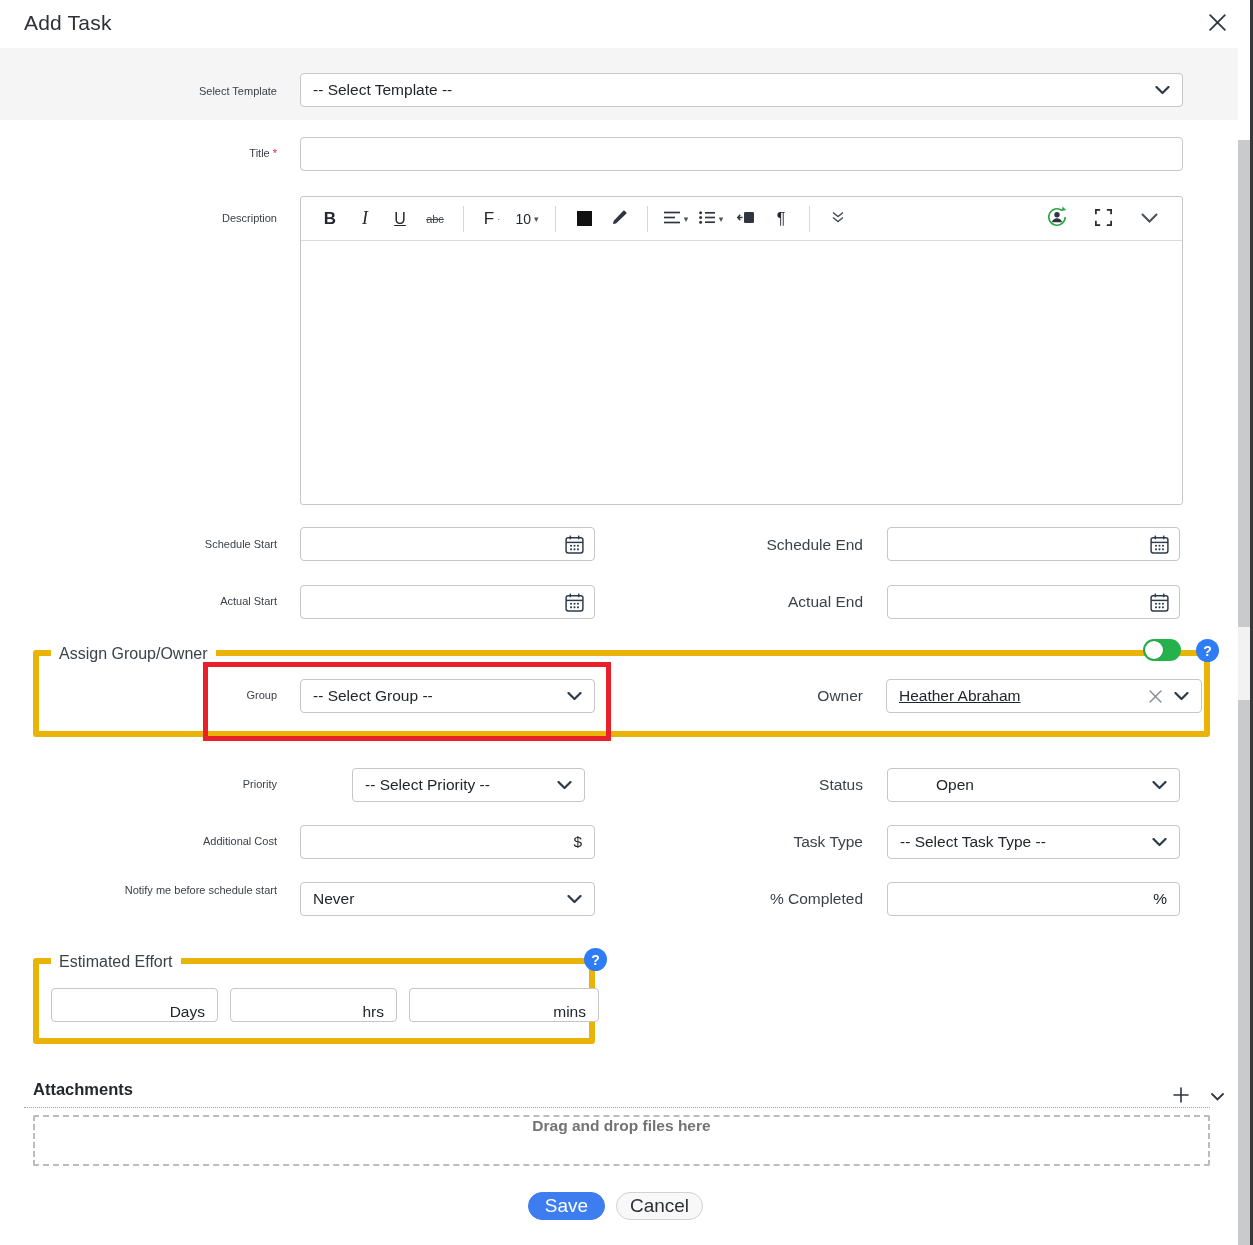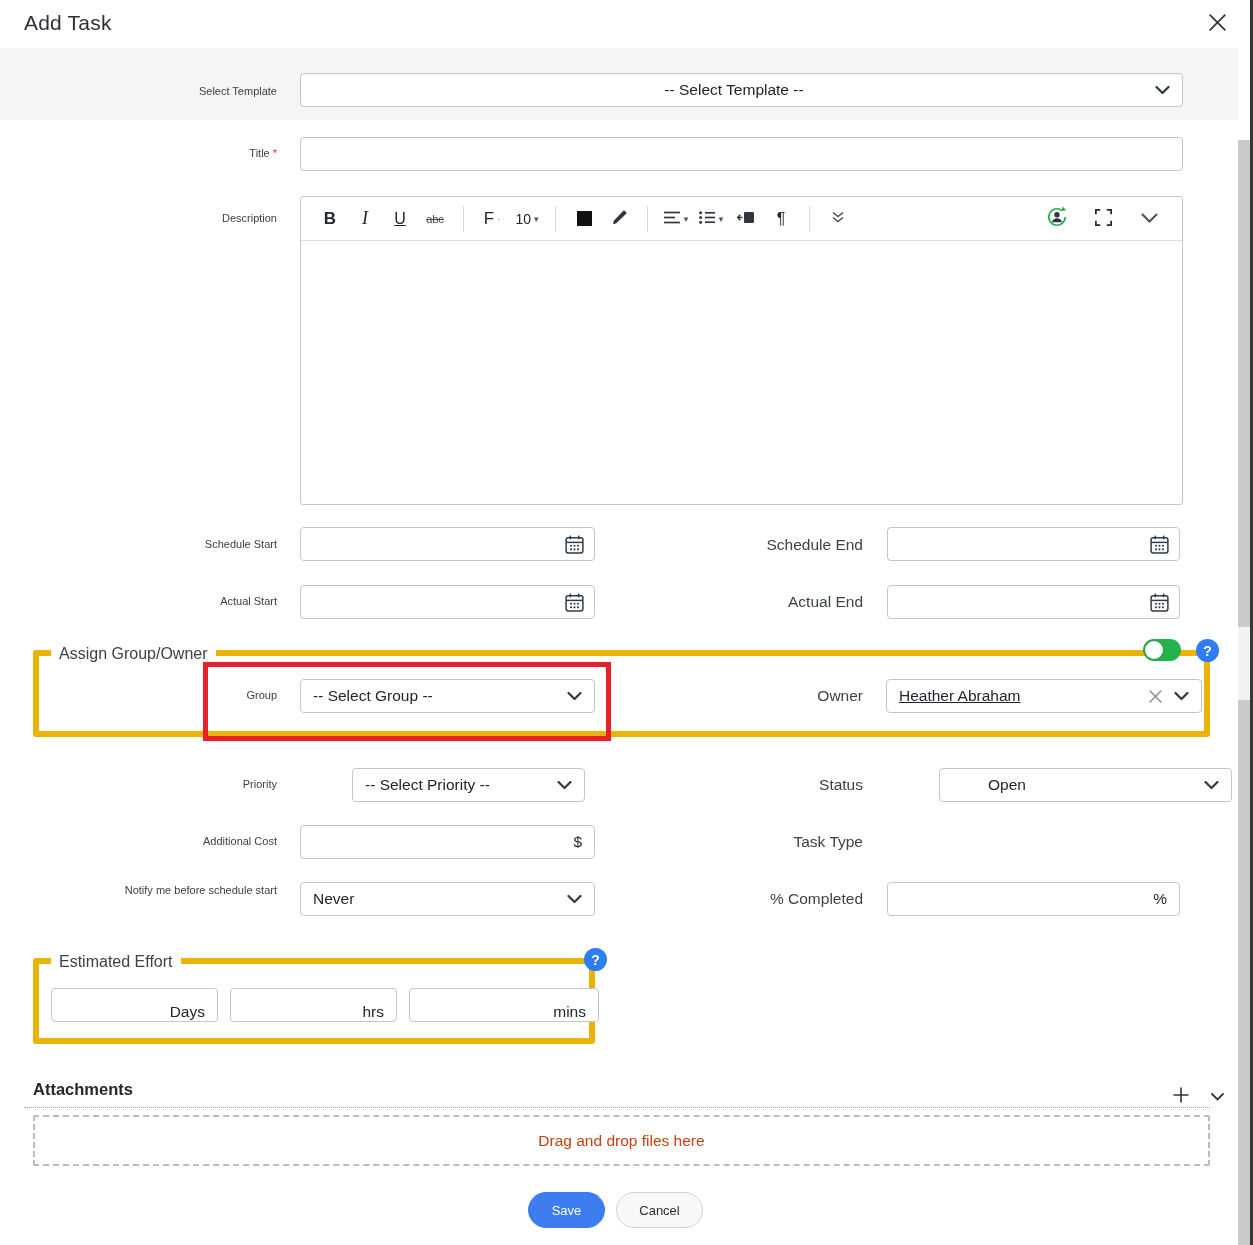--- a/index.html
+++ b/index.html
@@ -52,24 +52,24 @@
 
   .annot { position:absolute; left:203px; top:662px; width:408px; height:79px; border:5px solid #e8202a; z-index:6; pointer-events:none; }
 
   .clear-x { margin-left:auto; margin-right:12px; display:flex; }
 
   
   .attach-head { position:absolute; left:33px; top:1080px; font-size:16.5px; font-weight:bold; color:#24282e; }
   .attach-icons { position:absolute; left:1168px; top:1082px; display:flex; align-items:center; gap:10px; }
   .dotline { position:absolute; left:24px; top:1107px; width:1186px; border-bottom:1px dotted #9f9f9f; }
   .dropzone { position:absolute; left:33px; top:1115px; width:1177px; height:51px; border:2px dashed #bcbcbc; border-radius:2px;
-              display:flex; align-items:center; justify-content:center; font-size:15.5px; color:#c2410c; }
-
-  
-  .btn { position:absolute; top:1192px; height:36px; border-radius:18px; font-size:13px; cursor:pointer; font-family:inherit; }
+              display:flex; justify-content:center; font-size:15.5px; color:#737373;font-weight:bold; }
+
+  
+  .btn { position:absolute; top:1192px; height:28px; border-radius:18px; font-size:19px; cursor:pointer; font-family:inherit; }
   .btn-save { left:528px; width:77px; background:#3e7df0; color:#fff; border:1px solid #3e7df0; }
   .btn-cancel { left:616px; width:87px; background:#f8f8f8; color:#2c3036; border:1px solid #d2d2d2; }
 
   
   .sb-thumb-a { position:absolute; left:1238px; top:140px; width:12px; height:487px; background:#c9cacb; }
   .sb-track   { position:absolute; left:1238px; top:627px; width:12px; height:73px; background:#f2f2f2; }
   .sb-thumb-b { position:absolute; left:1238px; top:700px; width:12px; height:545px; background:#c9cacb; }
   .win-edge   { position:absolute; left:1250px; top:0; width:3px; height:1245px; background:#363738; }
 </style>
 </head>
@@ -81,21 +81,21 @@
   <button class="close-btn">
     <span>
       <svg width="21" height="21" viewBox="0 0 20 20">
           <path d="M3 3l14 14M17 3L3 17" stroke="#2f3640" stroke-width="1.7" stroke-linecap="round"></path>
         </svg>
     </span>
   </button>
 
   <div class="band"></div>
   <div class="lbl" style="top:81px">Select Template</div>
-  <div class="ctl" style="left:300px; top:73px; width:883px;text-align:center;">
+  <div class="ctl" style="left:300px; top:73px; width:883px;">
     <span class="val">-- Select Template --</span>
     <span class="chev">
       <svg width="15" height="9" viewBox="0 0 15 9">
           <path d="M1.5 1l6 6 6-6" fill="none" stroke="#2c3a47" stroke-width="2.2" stroke-linecap="round" stroke-linejoin="round"></path>
         </svg>
     </span>
   </div>
 
   <div class="lbl" style="top:143px">
     <span>Title</span><span class="req">*</span>
@@ -324,34 +324,42 @@
   <div class="lbl" style="top:774px">Priority</div>
   <div class="ctl" style="left:308px; top:768px; width:233px;margin-left:44px;">
     <span class="val">-- Select Priority --</span>
     <span class="chev">
       <svg width="15" height="9" viewBox="0 0 15 9">
           <path d="M1.5 1l6 6 6-6" fill="none" stroke="#2c3a47" stroke-width="2.2" stroke-linecap="round" stroke-linejoin="round"></path>
         </svg>
     </span>
   </div>
   <div class="lbl-r" style="top:774px">Status</div>
-  <div class="ctl" style="left:939px; top:768px; width:293px;padding-left:48px;">
+  <div class="ctl" style="left:887px; top:768px; width:293px;padding-left:48px;">
     <span class="val">Open</span>
     <span class="chev">
       <svg width="15" height="9" viewBox="0 0 15 9">
           <path d="M1.5 1l6 6 6-6" fill="none" stroke="#2c3a47" stroke-width="2.2" stroke-linecap="round" stroke-linejoin="round"></path>
         </svg>
     </span>
   </div>
 
   <div class="lbl" style="top:831px">Additional Cost</div>
   <div class="ctl" style="left:300px; top:825px; width:295px;">
     <span class="sfx">$</span>
   </div>
   <div class="lbl-r" style="top:831px">Task Type</div>
+  <div class="ctl" style="left:887px; top:825px; width:293px;">
+    <span class="val">-- Select Task Type --</span>
+    <span class="chev">
+      <svg width="15" height="9" viewBox="0 0 15 9">
+          <path d="M1.5 1l6 6 6-6" fill="none" stroke="#2c3a47" stroke-width="2.2" stroke-linecap="round" stroke-linejoin="round"></path>
+        </svg>
+    </span>
+  </div>
 
   <div class="lbl" style="top:880px; left:62px; width:215px;">Notify me before schedule start</div>
   <div class="ctl" style="left:300px; top:882px; width:295px;">
     <span class="val">Never</span>
     <span class="chev">
       <svg width="15" height="9" viewBox="0 0 15 9">
           <path d="M1.5 1l6 6 6-6" fill="none" stroke="#2c3a47" stroke-width="2.2" stroke-linecap="round" stroke-linejoin="round"></path>
         </svg>
     </span>
   </div>

